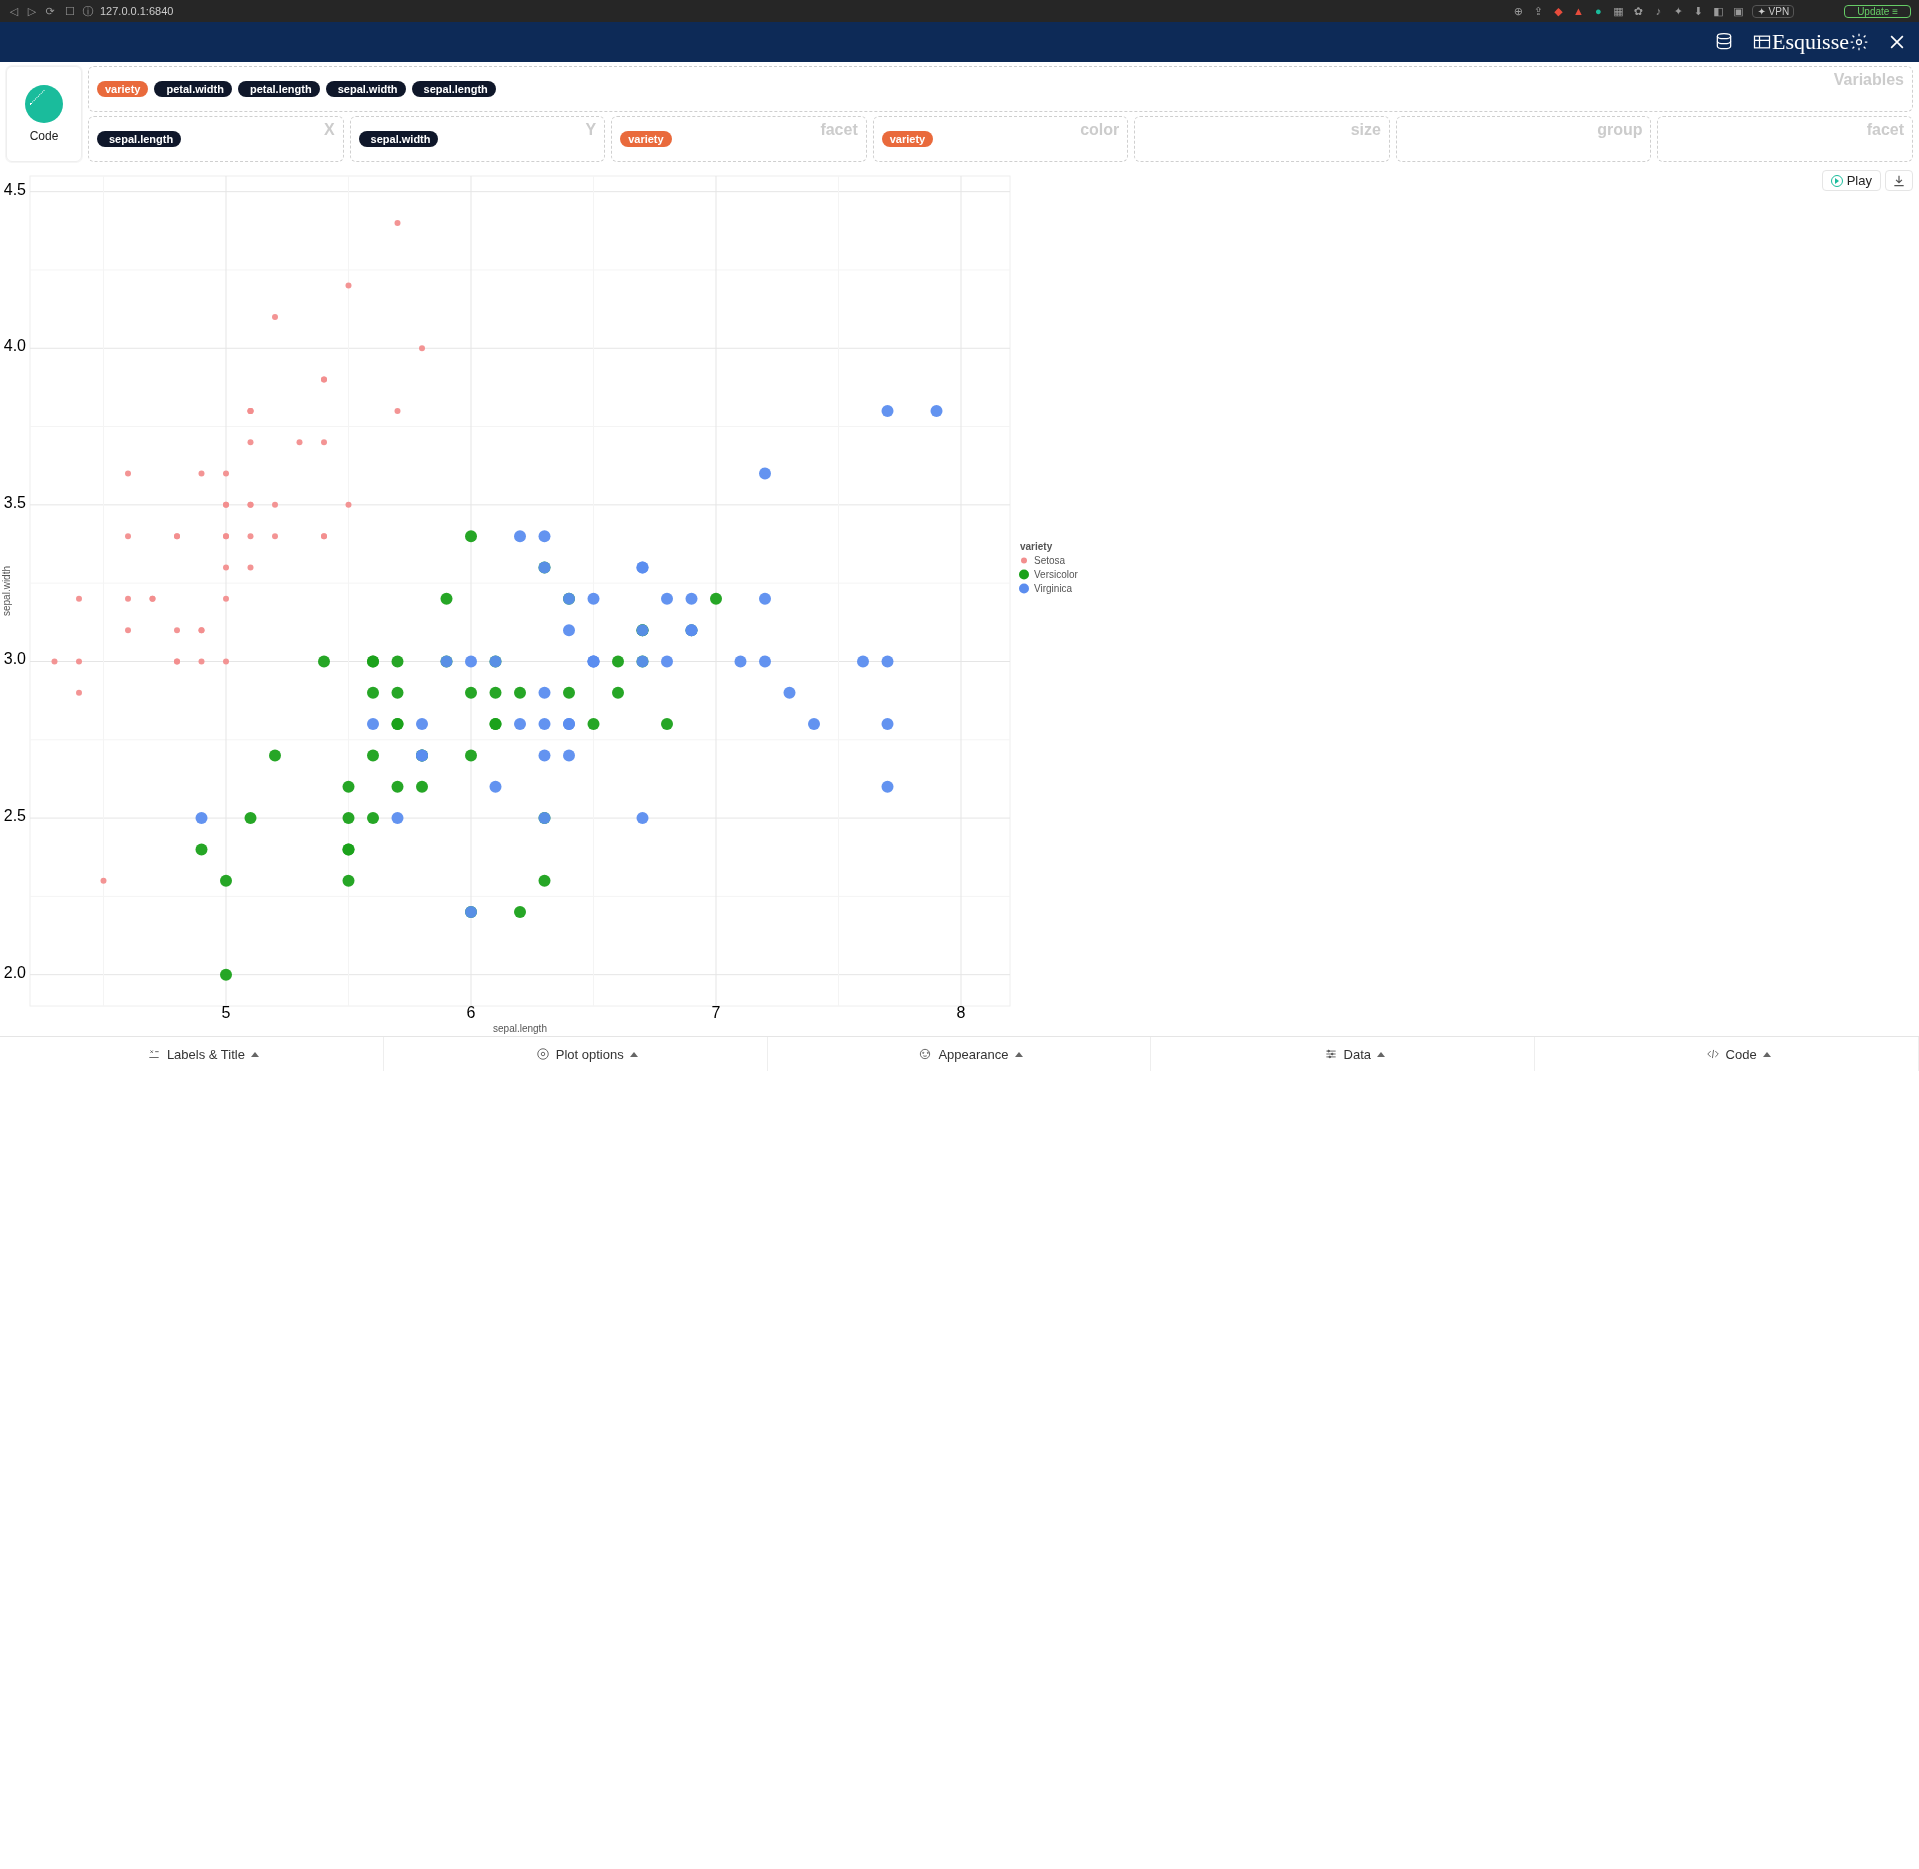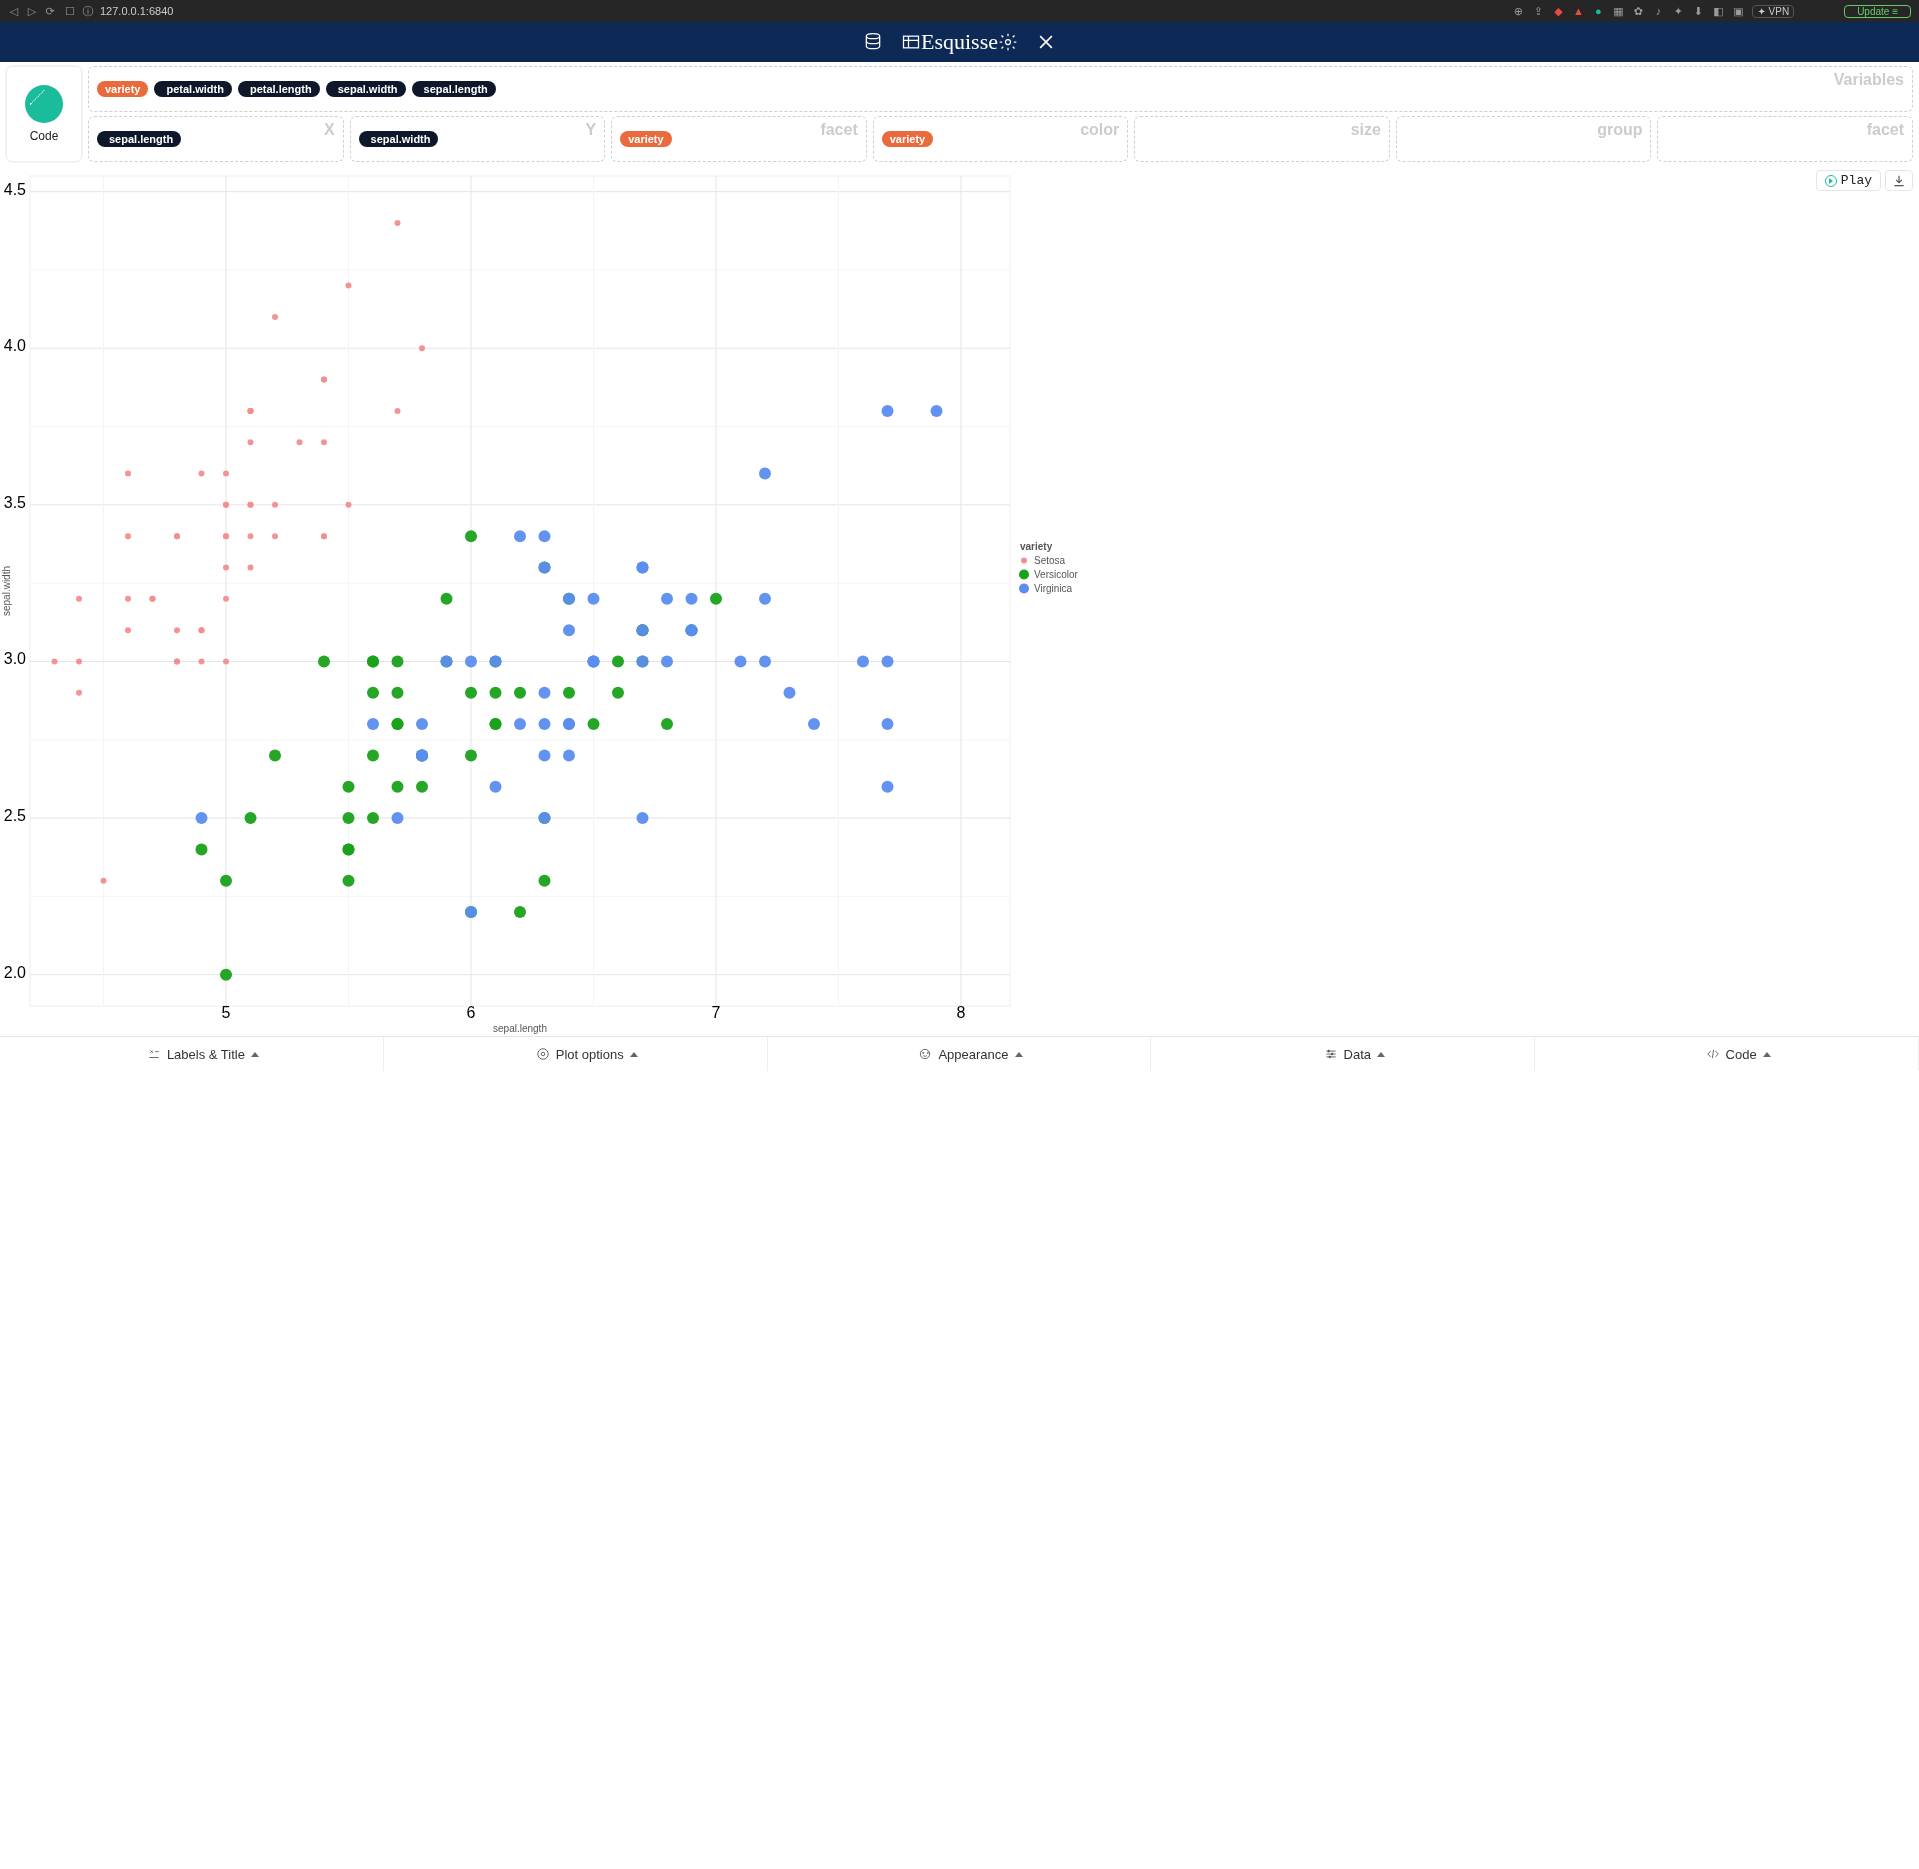--- a/index.html
+++ b/index.html
@@ -6,42 +6,42 @@
   
   .browser-bar{height:22px;background:#262626;display:flex;align-items:center;gap:8px;padding:0 8px;color:#9a9a9a;font-size:11px;}
   .bb-left{display:flex;gap:6px;align-items:center;}
   .bb-icon{width:12px;height:12px;display:inline-flex;align-items:center;justify-content:center;}
   .addr{flex:1;display:flex;align-items:center;gap:6px;}
   .addr-url{color:#ccc;}
   .bb-right{display:flex;gap:8px;align-items:center;}
   .badge-vpn{border:1px solid #555;border-radius:4px;padding:0 4px;color:#ccc;font-size:10px;}
   .badge-update{border:1px solid #6c6;border-radius:4px;padding:0 12px;color:#6c6;font-size:10px;margin-left:42px;}
   
-  .app-header{background:#0d2a57;height:40px;display:flex;align-items:center;justify-content:center;padding:0 12px;color:#fff;}
+  .app-header{background:#0d2a57;height:40px;display:flex;align-items:center;justify-content:flex-end;padding:0 12px;color:#fff;}
   .app-left{display:flex;gap:18px;}
   .app-title{font-family:"Comic Sans MS",cursive;font-size:22px;}
   .app-right{display:flex;gap:18px;}
   .hdr-icon{width:20px;height:20px;display:inline-flex;align-items:center;justify-content:center;stroke:#fff;}
   
   .vars-row{display:flex;gap:6px;padding:4px 6px;align-items:stretch;}
   .geom-card{width:62px;border:1px solid #eee;box-shadow:0 0 0 1px #f5f5f5;border-radius:6px;display:flex;flex-direction:column;align-items:center;justify-content:center;padding:6px;gap:6px;}
   .geom-circle{width:38px;height:38px;border-radius:50%;background:#1abc9c;position:relative;}
   .geom-circle::before{content:"";position:absolute;inset:9px;border-top:1px dotted #fff;border-left:none;transform:rotate(-45deg);}
   .geom-label{font-size:12px;}
   .vars-col{flex:1;display:flex;flex-direction:column;gap:4px;}
   .var-shelf{border:1px dashed #cfcfcf;border-radius:6px;min-height:36px;display:flex;align-items:center;gap:6px;padding:4px 8px;position:relative;}
   .shelf-row{display:flex;gap:6px;align-items:stretch;}
   .shelf-row .var-shelf{flex:1;}
   .shelf-label{position:absolute;right:8px;top:4px;color:#ccc;font-weight:600;font-size:16px;}
   .pill{border-radius:10px;padding:2px 8px;font-size:11px;font-weight:600;color:#fff;white-space:nowrap;}
   .pill-blue{background:#0f172a;padding-left:12px;}
   .pill-orange{background:#e96a3c;}
   
   .plot-wrap{position:relative;}
-  .plot-controls{position:absolute;top:4px;right:6px;display:flex;gap:4px;z-index:2;font-family:Liberation Mono, monospace;}
+  .plot-controls{position:absolute;top:4px;right:6px;display:flex;gap:4px;z-index:2;}
   .play-btn{display:flex;align-items:center;gap:4px;border:1px solid #e5e5e5;border-radius:4px;padding:2px 8px;font-size:13px;background:#fff;}
   .play-dot{width:10px;height:10px;border-radius:50%;border:1px solid #1abc9c;display:inline-flex;align-items:center;justify-content:center;}
   .play-dot::after{content:"";border-left:4px solid #1abc9c;border-top:3px solid transparent;border-bottom:3px solid transparent;margin-left:1px;}
   .dl-btn{border:1px solid #e5e5e5;border-radius:4px;width:26px;display:flex;align-items:center;justify-content:center;background:#fff;}
   .chart{display:block;}
   .axis-title{font-size:10px;fill:#555;}
   .legend{font-size:10px;fill:#555;}
   
   .bottom-bar{display:flex;border-top:1px solid #e5e5e5;height:34px;}
   .bb-item{flex:1;display:flex;align-items:center;justify-content:center;gap:6px;border-right:1px solid #eee;font-size:13px;color:#333;padding-left:23px;}

